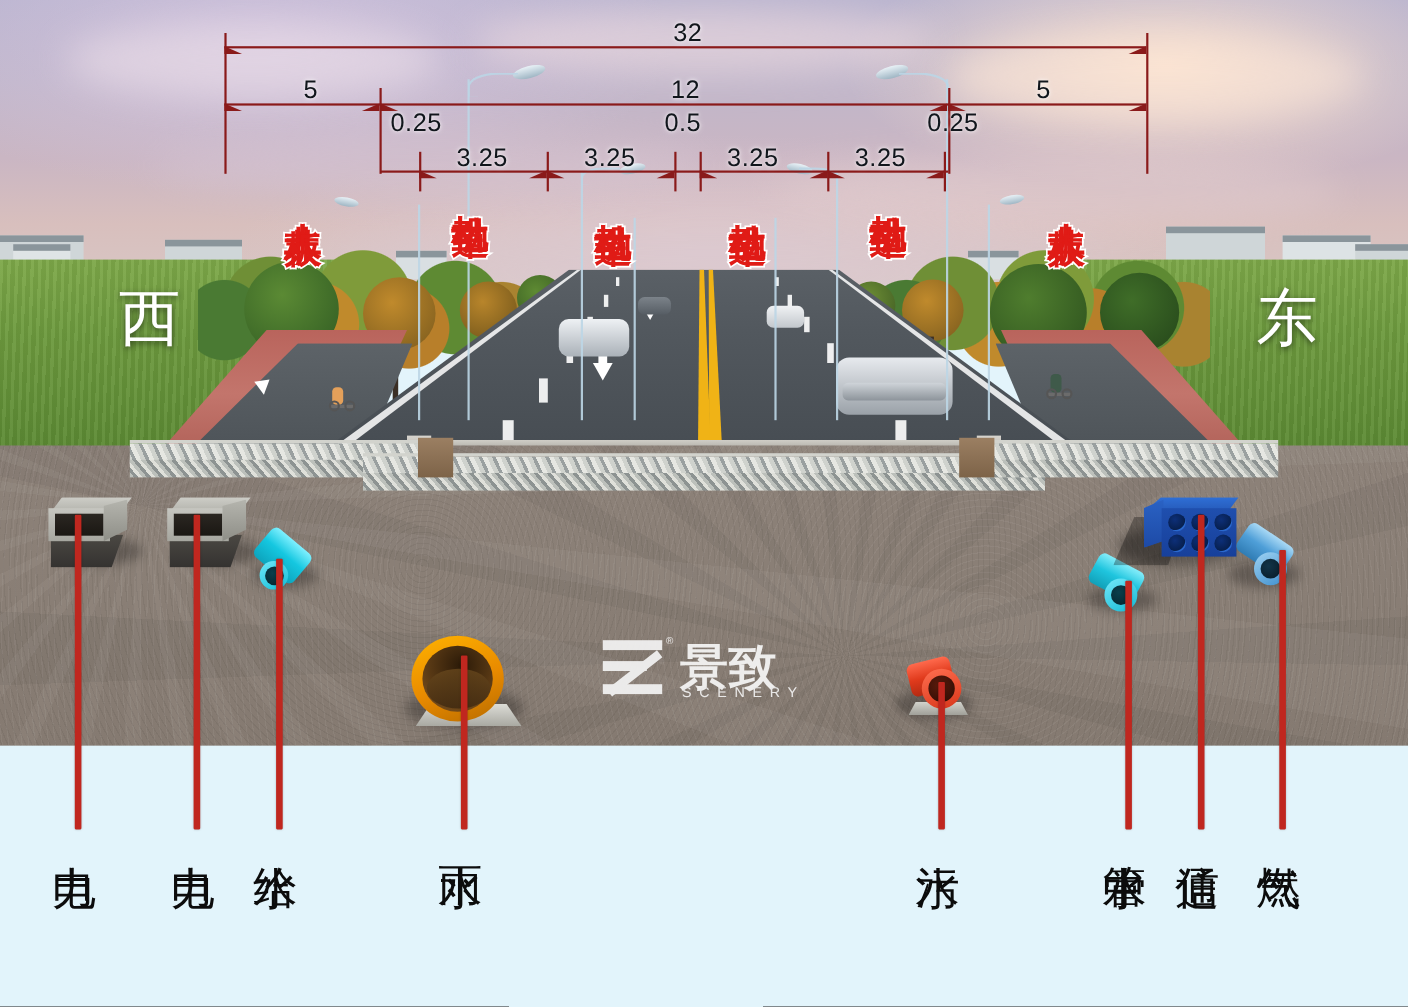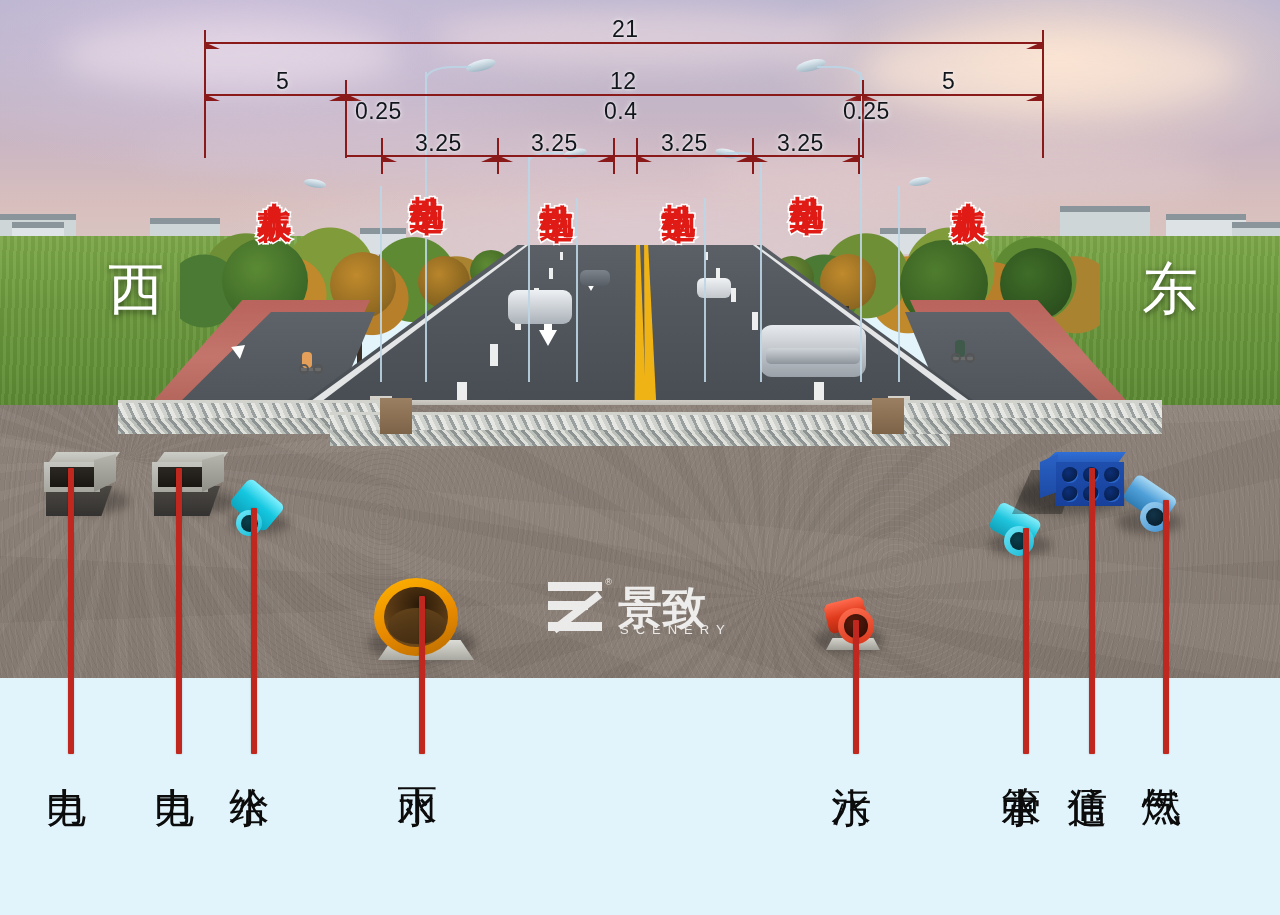--- a/index.html
+++ b/index.html
@@ -500,37 +500,37 @@
   <div class="vlabel" style="left:540px;top:176px;">机动车道</div>
   <div class="vlabel" style="left:662px;top:176px;">机动车道</div>
   <div class="vlabel" style="left:790px;top:168px;">机动车道</div>
   <div class="vlabel" style="left:952px;top:176px;">人非共板</div>
 
   <div class="dimext" style="left:204px;top:30px;height:128px;"></div>
   <div class="dimext" style="left:1042px;top:30px;height:128px;"></div>
   <div class="dimline" style="left:204px;top:42px;width:838px;"></div>
   <div class="arrowR" style="left:204px;top:42px;"></div>
   <div class="arrowL" style="left:1026px;top:42px;"></div>
-  <div class="dimtxt" style="left:612px;top:16px;">21</div>
+  <div class="dimtxt" style="left:612px;top:16px;">32</div>
 
   <div class="dimline" style="left:204px;top:94px;width:838px;"></div>
   <div class="arrowR" style="left:204px;top:94px;"></div>
   <div class="arrowL" style="left:329px;top:94px;"></div>
   <div class="arrowR" style="left:346px;top:94px;"></div>
   <div class="arrowL" style="left:845px;top:94px;"></div>
   <div class="arrowR" style="left:862px;top:94px;"></div>
   <div class="arrowL" style="left:1026px;top:94px;"></div>
   <div class="dimtick" style="left:345px;top:80px;height:78px;"></div>
   <div class="dimtick" style="left:862px;top:80px;height:78px;"></div>
   <div class="dimtxt" style="left:276px;top:68px;">5</div>
   <div class="dimtxt" style="left:610px;top:68px;">12</div>
   <div class="dimtxt" style="left:942px;top:68px;">5</div>
 
   <div class="dimtxt" style="left:355px;top:98px;">0.25</div>
-  <div class="dimtxt" style="left:604px;top:98px;">0.4</div>
+  <div class="dimtxt" style="left:604px;top:98px;">0.5</div>
   <div class="dimtxt" style="left:843px;top:98px;">0.25</div>
 
   <div class="dimline" style="left:346px;top:155px;width:516px;"></div>
   <div class="dimext" style="left:381px;top:138px;height:36px;"></div>
   <div class="dimext" style="left:497px;top:138px;height:36px;"></div>
   <div class="dimext" style="left:613px;top:138px;height:36px;"></div>
   <div class="dimext" style="left:636px;top:138px;height:36px;"></div>
   <div class="dimext" style="left:752px;top:138px;height:36px;"></div>
   <div class="dimext" style="left:858px;top:138px;height:36px;"></div>
 

